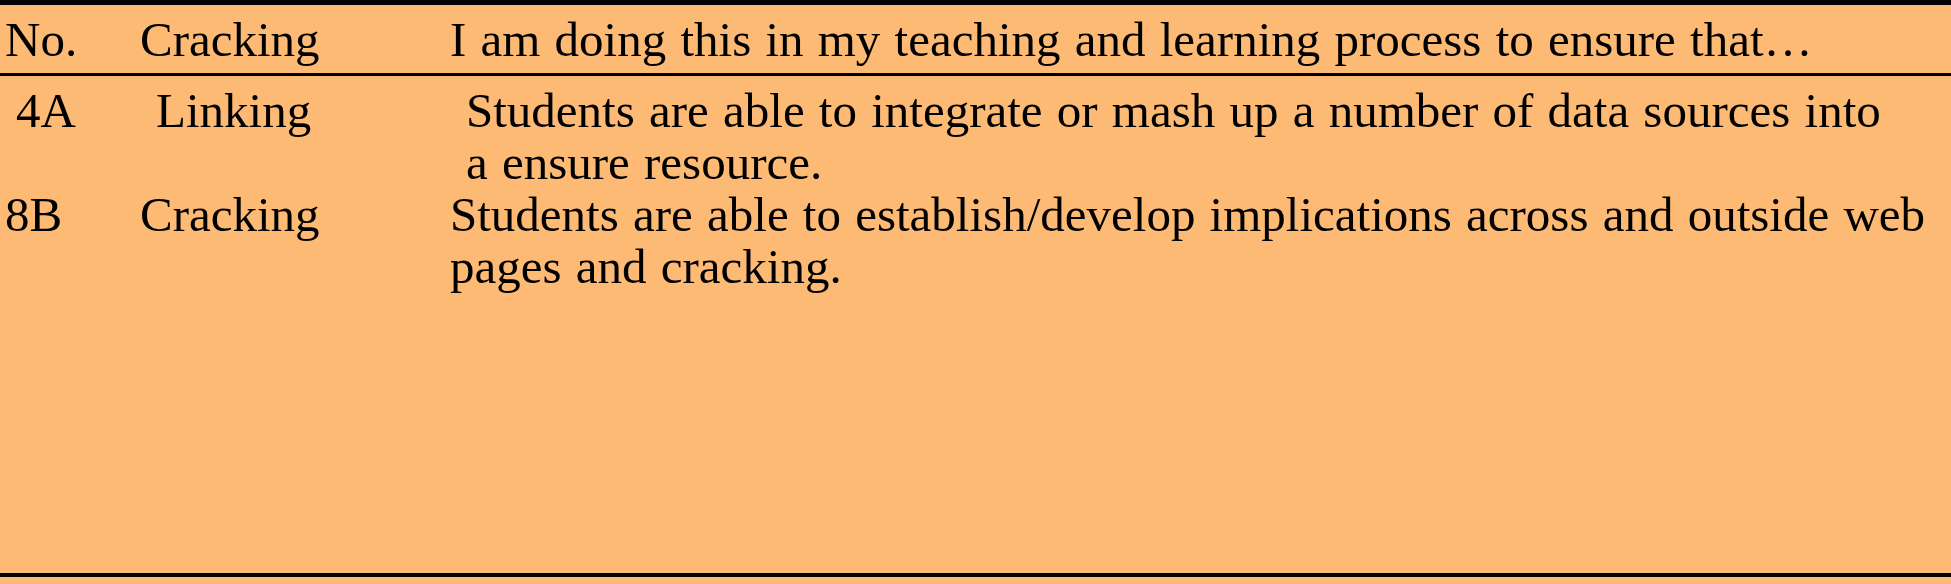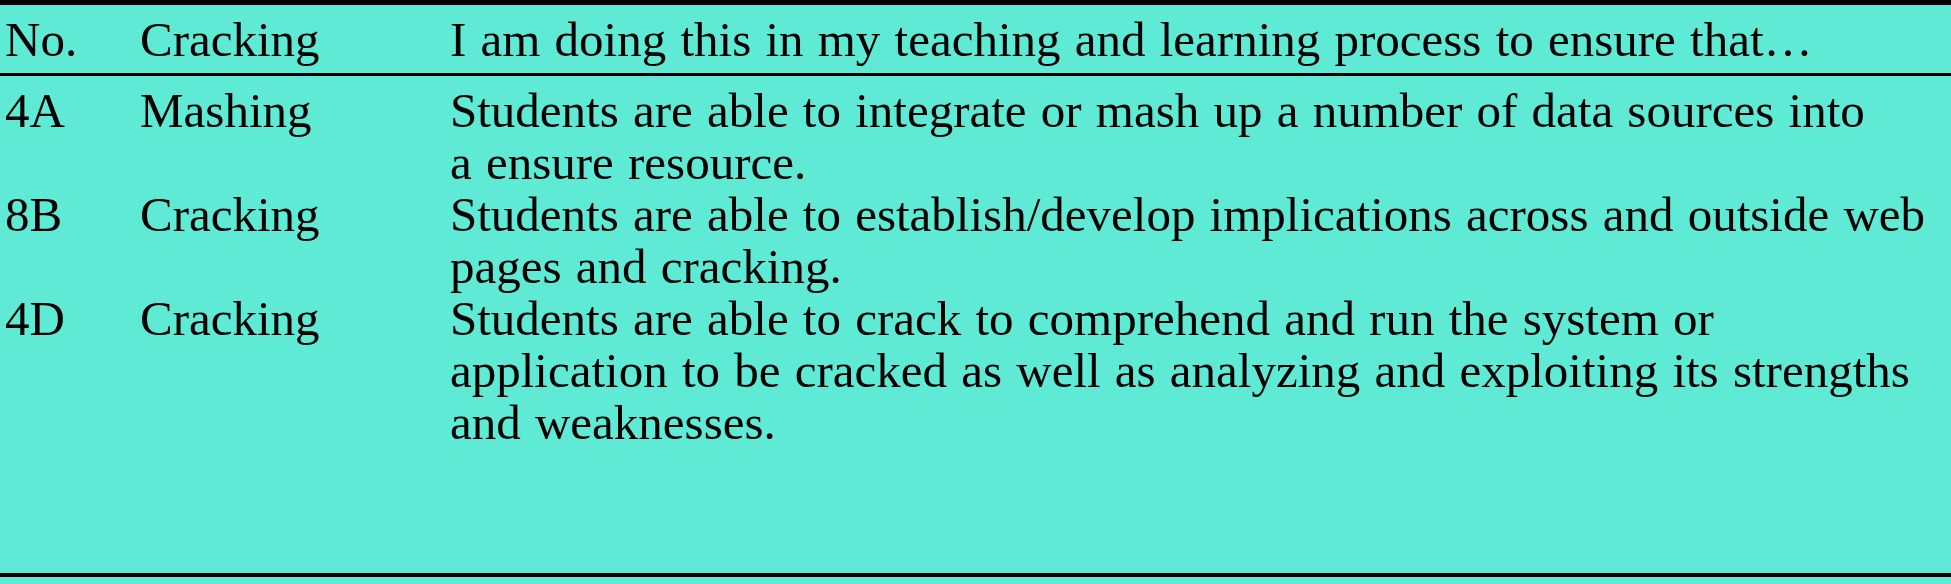--- a/index.html
+++ b/index.html
@@ -5,21 +5,21 @@
   html, body {
     margin: 0;
     padding: 0;
     background: #ffffff;
   }
   .page {
     position: relative;
     width: 1951px;
     height: 584px;
     box-sizing: border-box;
-    background: #5eead4;
+    background: #fdba74;
     color: #000000;
     font-family: "Liberation Serif", "DejaVu Serif", serif;
     font-size: 49px;
     line-height: 52px;
     word-spacing: 0.04em;
     display: flex;
     flex-direction: column;
     overflow: hidden;
   }
   .rule {
@@ -46,20 +46,21 @@
     vertical-align: top;
     text-align: left;
     font-weight: normal;
   }
   thead th {
     padding-top: 9px;
     padding-bottom: 7px;
   }
   tbody tr:first-child td {
     padding-top: 9px;
+    padding-left: 16px;
   }
   .cell-no   { padding-left: 5px; }
   .cell-desc { padding-right: 19px; }
   .line {
     white-space: nowrap;
   }
 </style>
 </head>
 <body>
 
@@ -77,46 +78,35 @@
       <tr>
         <th class="cell-no" style="border-bottom: 3px solid rgb(0, 0, 0);">No.</th>
         <th style="border-bottom: 3px solid rgb(0, 0, 0);">Cracking</th>
         <th class="cell-desc" style="border-bottom: 3px solid rgb(0, 0, 0);">I am doing this in my teaching and learning process to ensure that…</th>
       </tr>
     </thead>
     <tbody>
       <tr>
         <td class="cell-no">4A</td>
         <td>
-          <div class="line">Mashing</div>
+          <div class="line">Linking</div>
         </td>
         <td class="cell-desc">
           <div class="line">Students are able to integrate or mash up a number of data sources into</div>
           <div class="line">a ensure resource.</div>
         </td>
       </tr>
       <tr>
         <td class="cell-no">8B</td>
         <td>
           <div class="line">Cracking</div>
         </td>
         <td class="cell-desc">
           <div class="line">Students are able to establish/develop implications across and outside web</div>
           <div class="line">pages and cracking.</div>
         </td>
       </tr>
-      <tr>
-        <td class="cell-no">4D</td>
-        <td>
-          <div class="line">Cracking</div>
-        </td>
-        <td class="cell-desc">
-          <div class="line">Students are able to crack to comprehend and run the system or</div>
-          <div class="line">application to be cracked as well as analyzing and exploiting its strengths</div>
-          <div class="line">and weaknesses.</div>
-        </td>
-      </tr>
     </tbody>
   </table>
 
   <div class="rule rule-bottom"></div>
 
 </div>
 
 </body></html>

